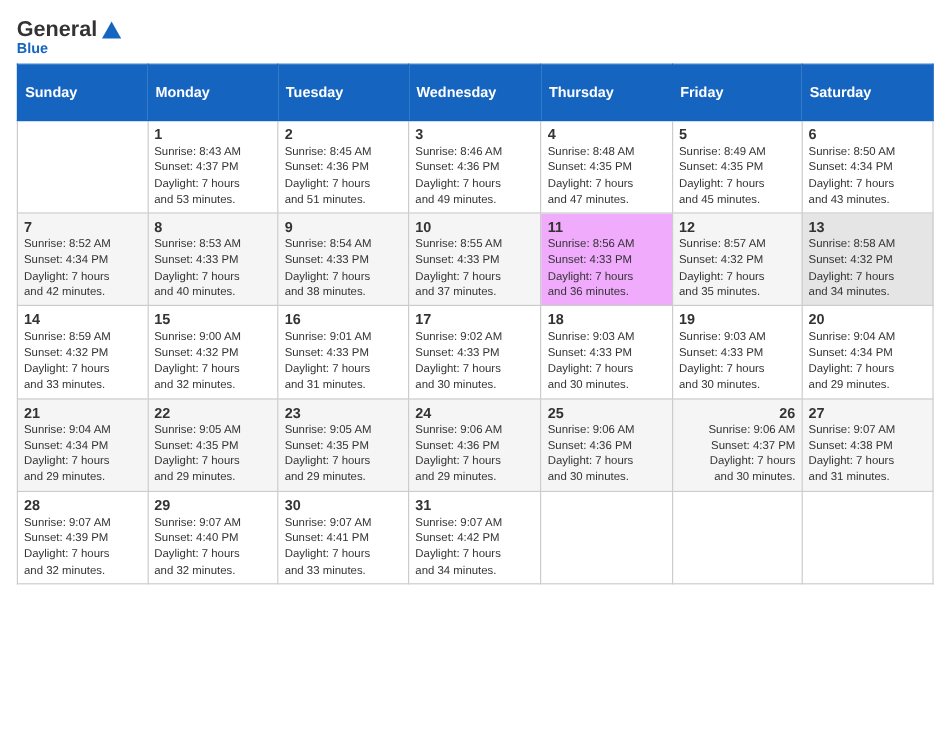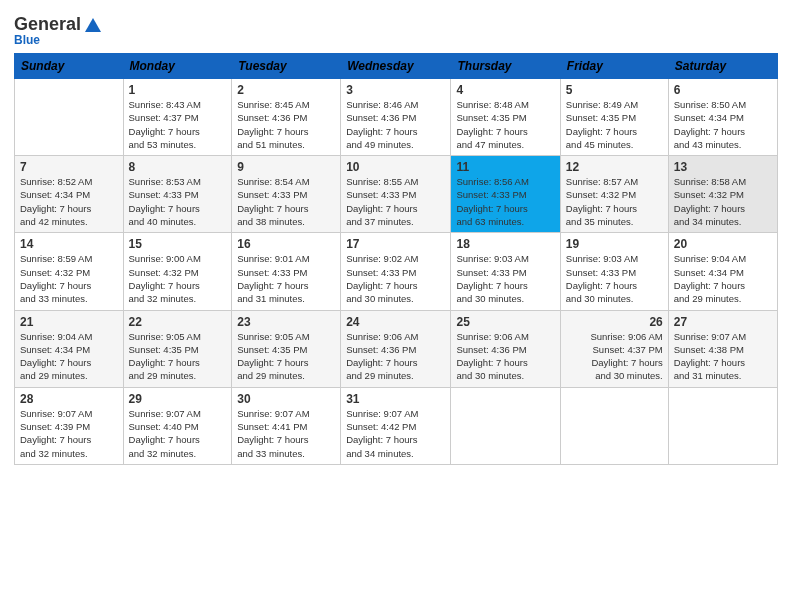--- a/index.html
+++ b/index.html
@@ -40,27 +40,26 @@
       color: #555;
       margin-top: 2px;
     }
     .calendar {
       width: 100%;
       border-collapse: collapse;
       border: 1px solid #ccc;
     }
     .calendar th {
       background: #1565c0;
-      color: #000000;
+      color: #ffffff;
       text-align: left;
-      padding: 5px 6px;
+      padding: 16px 6px;
       font-size: 12px;
       font-weight: bold;
       border: 1px solid #1565c0;
-      font-style: italic;
     }
     .calendar td {
       vertical-align: top;
       border: 1px solid #ccc;
       padding: 4px 5px;
       width: 113px;
       min-height: 80px;
       background: #fff;
     }
     .calendar tr:nth-child(even) td {
@@ -185,26 +184,26 @@
             <div class="day-info">Daylight: 7 hours</div>
             <div class="day-info">and 38 minutes.</div>
           </td>
           <td style="background: rgb(245, 245, 245);">
             <span class="day-number">10</span>
             <div class="day-info">Sunrise: 8:55 AM</div>
             <div class="day-info">Sunset: 4:33 PM</div>
             <div class="day-info">Daylight: 7 hours</div>
             <div class="day-info">and 37 minutes.</div>
           </td>
-          <td style="background: #0ea5e9;">
+          <td style="background: #f0abfc;">
             <span class="day-number">11</span>
             <div class="day-info">Sunrise: 8:56 AM</div>
             <div class="day-info">Sunset: 4:33 PM</div>
             <div class="day-info">Daylight: 7 hours</div>
-            <div class="day-info">and 63 minutes.</div>
+            <div class="day-info">and 36 minutes.</div>
           </td>
           <td style="background: rgb(245, 245, 245);">
             <span class="day-number">12</span>
             <div class="day-info">Sunrise: 8:57 AM</div>
             <div class="day-info">Sunset: 4:32 PM</div>
             <div class="day-info">Daylight: 7 hours</div>
             <div class="day-info">and 35 minutes.</div>
           </td>
           <td style="background: #e5e5e5;">
             <span class="day-number">13</span>

